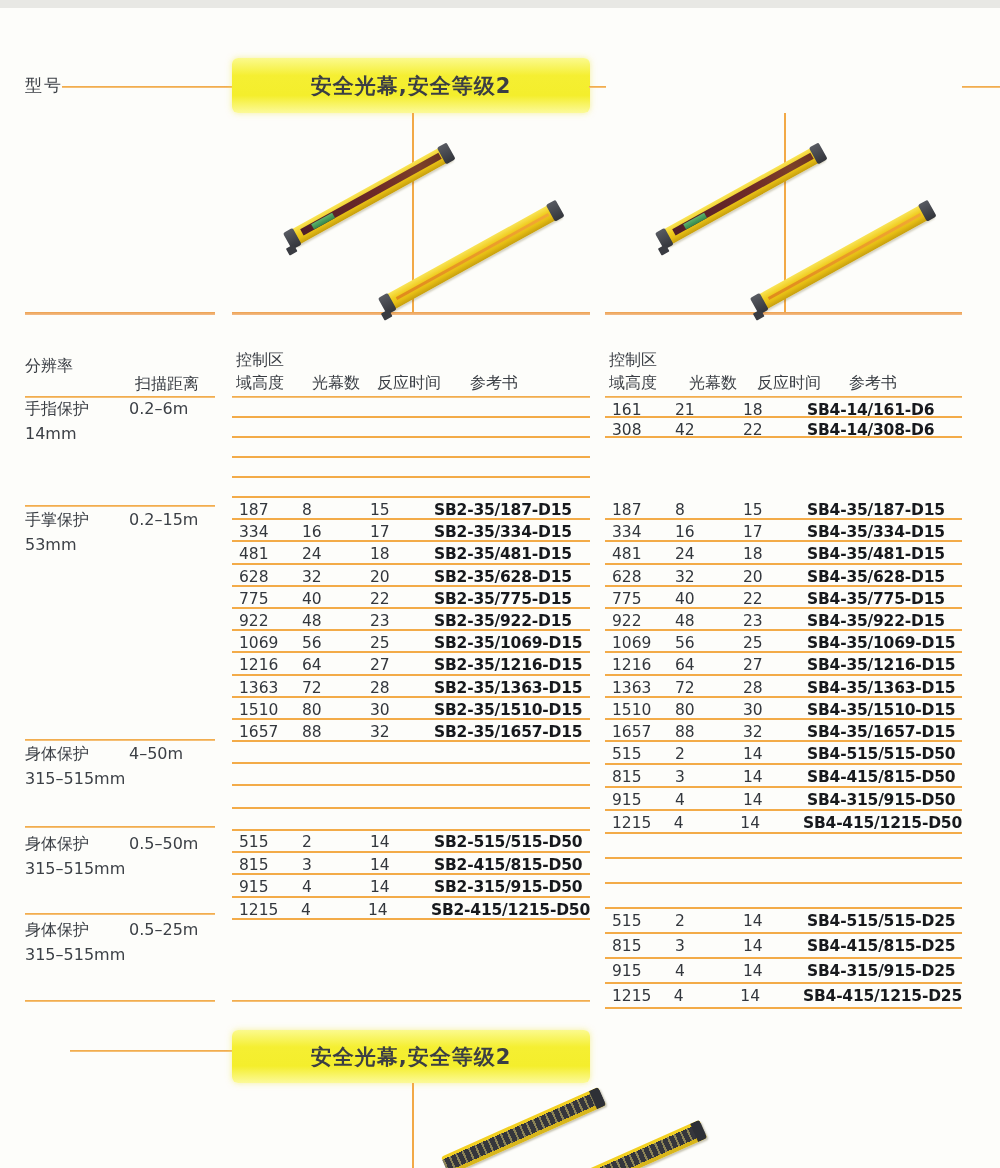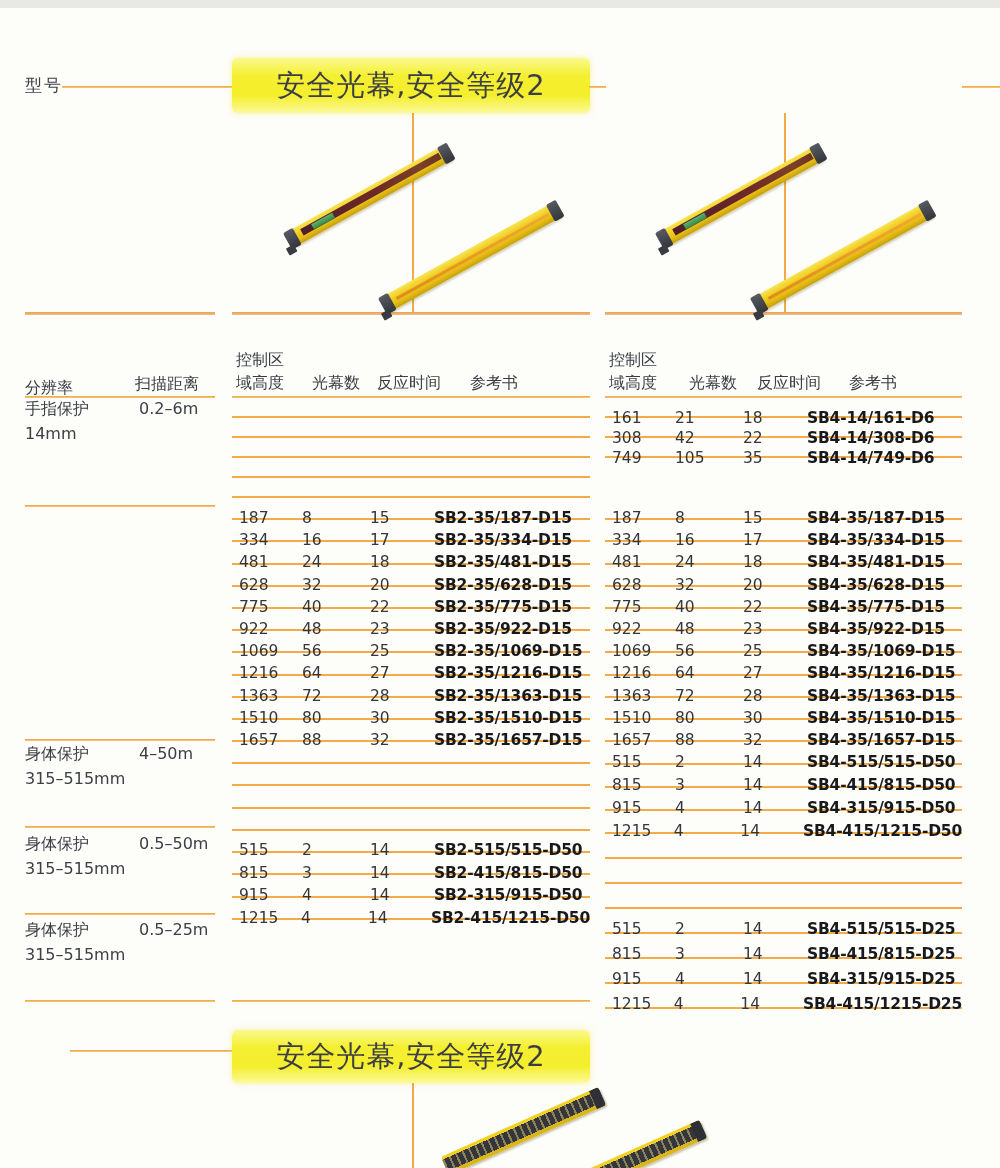--- a/index.html
+++ b/index.html
@@ -13,31 +13,31 @@
   .hline { position:absolute; height:2px; background:linear-gradient(180deg,#f0a43c,#f7c887); }
   .hline.thick { height:3px; background:linear-gradient(180deg,#eda14e,#f3bc8a); }
   .vline { position:absolute; width:2px; background:#f2a947; }
   
   .banner {
     position:absolute; height:55px; border-radius:6px;
     background:linear-gradient(180deg,#fbfa8e 0%,#f5ef32 32%,#f4ee2c 68%,#fcfa9a 100%);
     display:flex; align-items:center; justify-content:center;
     box-shadow:0 0 6px rgba(240,230,80,.55);
   }
-  .banner span { font-size:29px; letter-spacing:1px; color:#3b3e44; }
+  .banner span { font-size:21px; letter-spacing:1px; color:#3b3e44;font-weight:bold; }
   
   .lbl { position:absolute; font-size:16px; color:#3a3e44; white-space:nowrap; }
   .model { font-size:17px; letter-spacing:2px; }
   .pgroup { position:absolute; left:25px; width:205px; }
   .pname { font-size:16px; color:#393d43; }
   .psize { font-size:16px; color:#3c4046; margin-top:4px; }
-  .pdist { position:absolute; left:114px; top:0; font-size:16px; color:#3c4046; }
+  .pdist { position:absolute; left:104px; top:0; font-size:16px; color:#3c4046; }
   
   .tblock { position:absolute; }
-  .trow { display:flex; align-items:flex-start; border-bottom:2px solid #f3ab48; padding-top:12px; }
+  .trow { display:flex; align-items:flex-start; border-bottom:2px solid #f3ab48; padding-top:4px; }
   .rows20 .trow { height:20px; }
   .rows22 .trow { height:22.2px; }
   .rows225 .trow { height:22.5px; }
   .rows23 .trow { height:23px; }
   .rows25 .trow { height:25px; }
   .trow span { font-size:15.5px; line-height:17px; color:#33373d; white-space:nowrap; overflow:visible; }
   .c0 { width:70px; padding-left:7px; }
   .c1 { width:68px; }
   .c2 { width:64px; }
   .c3 { flex:1; font-weight:bold; color:#17191d !important; letter-spacing:-0.2px; }
@@ -113,21 +113,21 @@
     <div class="stripe-emit"></div>
     <div class="cap-l"></div>
     <div class="cap-r"></div>
     <div class="nub"></div>
   </div>
 
   <div class="hline thick" style="left:25px;  top:304px; width:190px;"></div>
   <div class="hline thick" style="left:232px; top:304px; width:358px;"></div>
   <div class="hline thick" style="left:605px; top:304px; width:357px;"></div>
 
-  <div class="lbl" style="left:25px;  top:370px;">分辨率</div>
+  <div class="lbl" style="left:25px;  top:348px;">分辨率</div>
   <div class="lbl" style="left:135px; top:366px;">扫描距离</div>
   <div class="hline" style="left:25px; top:388px; width:190px;"></div>
 
   <div class="lbl" style="left:236px; top:342px;">控制区</div>
   <div class="lbl" style="left:236px; top:365px;">域高度</div>
   <div class="lbl" style="left:312px; top:365px;">光幕数</div>
   <div class="lbl" style="left:377px; top:365px;">反应时间</div>
   <div class="lbl" style="left:470px; top:365px;">参考书</div>
   <div class="hline" style="left:232px; top:388px; width:358px;"></div>
 
@@ -137,20 +137,25 @@
   <div class="lbl" style="left:757px; top:365px;">反应时间</div>
   <div class="lbl" style="left:849px; top:365px;">参考书</div>
   <div class="hline" style="left:605px; top:388px; width:357px;"></div>
 
   <div class="pgroup" style="top:391px;">
     <div class="pname">手指保护</div>
     <div class="psize">14mm</div>
     <div class="pdist">0.2–6m</div>
   </div>
   <div class="hline" style="left:25px; top:497px; width:190px;"></div>
+  <div class="pgroup" style="top:502px;">
+    <div class="pname">手掌保护</div>
+    <div class="psize">53mm</div>
+    <div class="pdist">0.2–15m</div>
+  </div>
   <div class="hline" style="left:25px; top:731px; width:190px;"></div>
   <div class="pgroup" style="top:736px;">
     <div class="pname">身体保护</div>
     <div class="psize">315–515mm</div>
     <div class="pdist">4–50m</div>
   </div>
   <div class="hline" style="left:25px; top:818px; width:190px;"></div>
   <div class="pgroup" style="top:826px;">
     <div class="pname">身体保护</div>
     <div class="psize">315–515mm</div>
@@ -324,26 +329,20 @@
     <span class="c1">21</span>
     <span class="c2">18</span>
     <span class="c3">SB4-14/161-D6</span>
   </div>
       <div class="trow">
     <span class="c0">308</span>
     <span class="c1">42</span>
     <span class="c2">22</span>
     <span class="c3">SB4-14/308-D6</span>
   </div>
-      <div class="trow">
-    <span class="c0">749</span>
-    <span class="c1">105</span>
-    <span class="c2">35</span>
-    <span class="c3">SB4-14/749-D6</span>
-  </div>
     </div>
   <div class="tblock rows22" style="left:605px; top:490px; width:357px;">
       <div class="trow">
     <span class="c0">187</span>
     <span class="c1">8</span>
     <span class="c2">15</span>
     <span class="c3">SB4-35/187-D15</span>
   </div>
       <div class="trow">
     <span class="c0">334</span>

